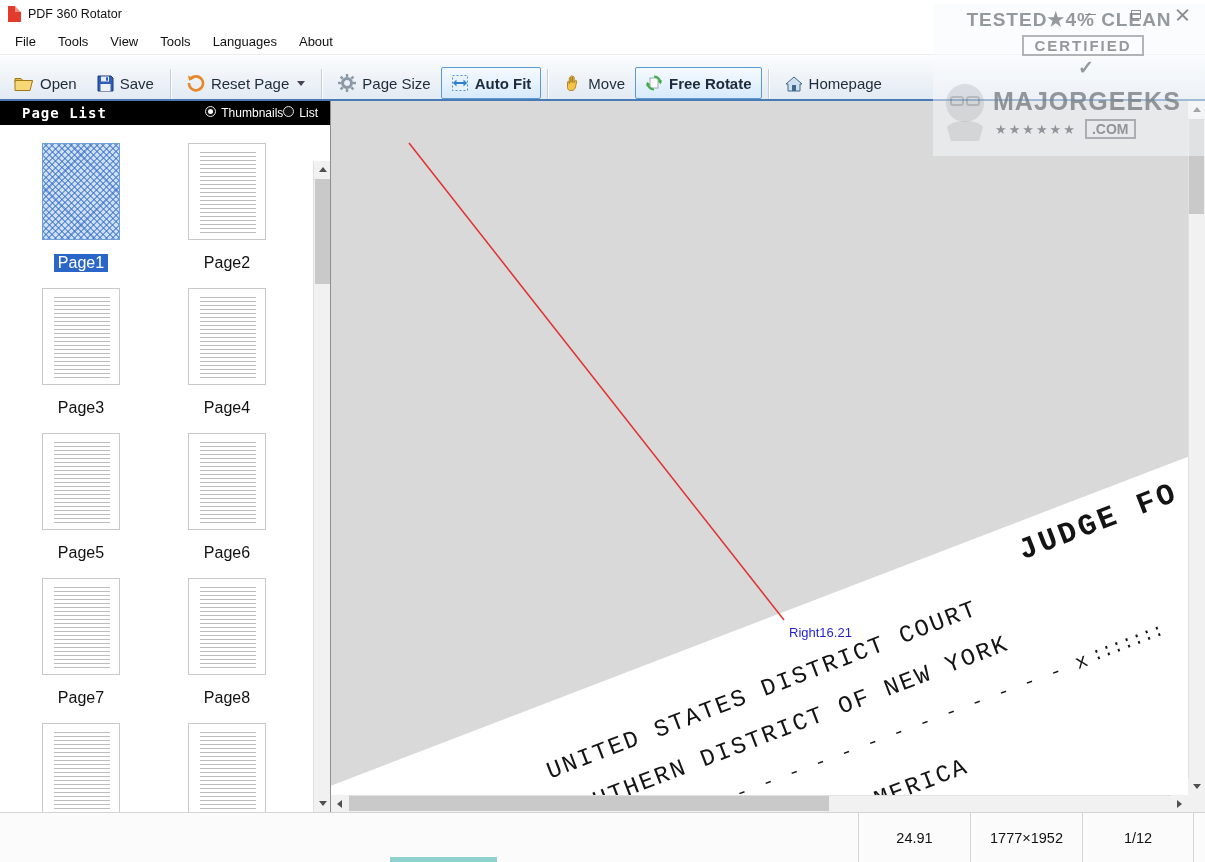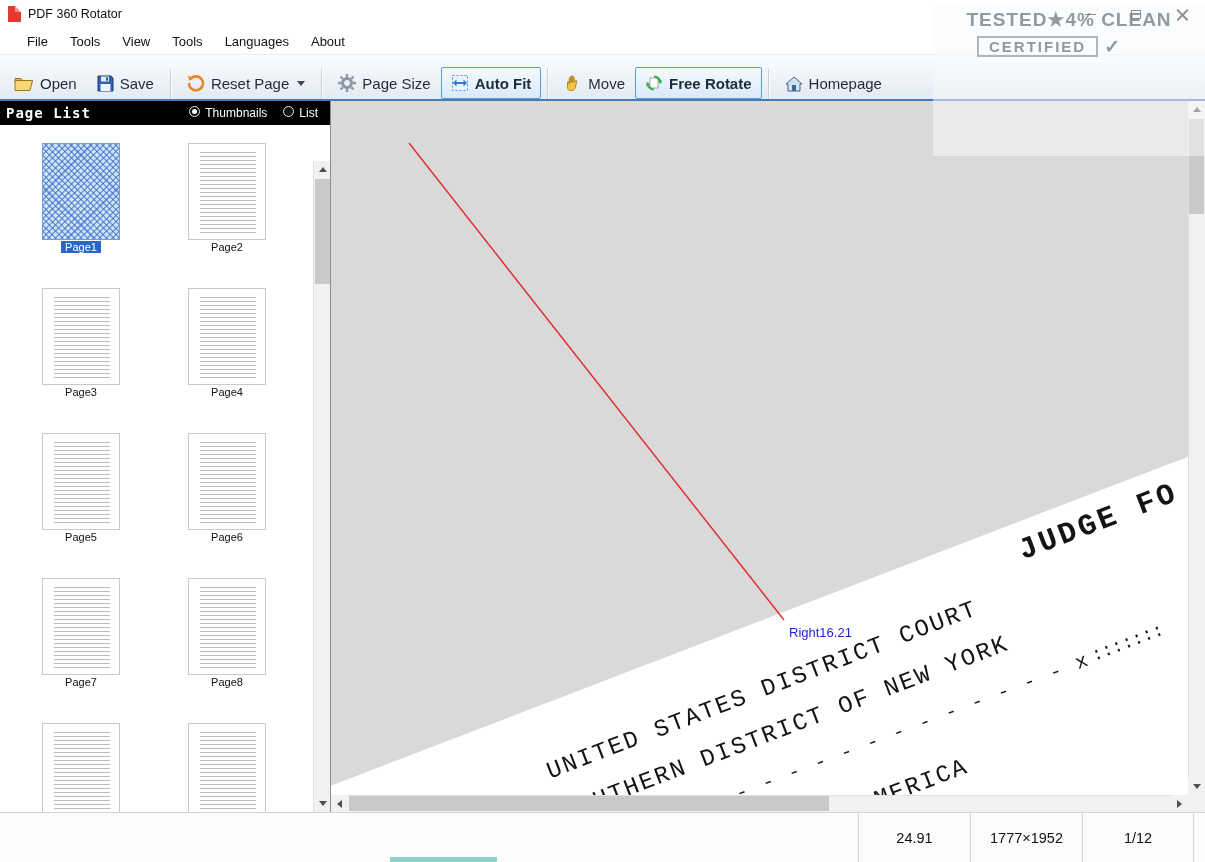--- a/index.html
+++ b/index.html
@@ -14,65 +14,65 @@
   .win-controls { position:absolute; right:0; top:0; height:29px; display:flex; }
   .wc { width:46px; height:29px; display:flex; align-items:center; justify-content:center; background:transparent; border:none; }
   .g-min { width:11px; height:1px; background:#222; }
   .g-max { width:10px; height:9px; border:1px solid #222; }
   .g-close { position:relative; width:13px; height:13px; }
   .g-close::before,.g-close::after { content:""; position:absolute; left:-1px; top:6px; width:15px; height:1.6px; background:#222; }
   .g-close::before { transform:rotate(45deg); }
   .g-close::after { transform:rotate(-45deg); }
 
   
-  .menubar { height:27px; display:flex; align-items:center; background:#fff; border-bottom:1px solid #ececec; padding-left:16px; }
+  .menubar { height:27px; display:flex; align-items:center; background:#fff; border-bottom:1px solid #ececec; padding-left:4px; }
   .menu-item { font-size:13px; color:#111; padding:4px 11px; }
 
   
   .toolbar { height:46px; background:linear-gradient(#fbfdfe,#e3eaf3); border-bottom:2px solid #4a7ab5; display:flex; align-items:flex-end; padding-left:4px; }
   .tb { display:flex; align-items:center; gap:6px; background:transparent; border:1px solid transparent; padding:6px 9px; font-family:inherit; font-size:15px; color:#1d2b3a; }
   .tb.active { border:1px solid #5b9bd5; border-radius:2px; background:linear-gradient(#f5faff,#d7eafc);font-weight:bold; }
   .ticon { display:flex; align-items:center; }
   .caret { width:0; height:0; border:4px solid transparent; border-top:5px solid #445; margin-top:5px; margin-left:2px; }
   .tsep { width:1px; height:30px; background:#c3cedb; box-shadow:1px 0 0 rgba(255,255,255,.9); margin:0 6px; flex:0 0 auto; }
 
   
   .watermark { position:absolute; top:4px; right:0; width:272px; height:152px; background:rgba(248,250,251,.5); z-index:50; pointer-events:none; color:rgba(118,124,130,.78); overflow:hidden; }
   .wm1 { font-size:19px; font-weight:bold; letter-spacing:1px; text-align:center; margin-top:4px; white-space:nowrap; }
-  .wm-badge-row { margin:4px 16px 0 44px; display:flex; align-items:center; }
+  .wm-badge-row { margin:4px 16px 0 44px; display:flex; align-items:center;flex-direction:column; }
   .wm-badge { display:inline-block; border:2px solid rgba(118,124,130,.55); padding:0 10px; font-weight:bold; font-size:15px; letter-spacing:2px; }
   .wm-check { font-size:19px; font-weight:bold; margin-left:6px; }
   .wm-main { display:flex; margin-left:2px; }
   .wm-mascot { flex:0 0 auto; opacity:.6; }
   .wm-right { margin-top:8px; }
   .wm-brand { font-size:25px; font-weight:bold; letter-spacing:1px; white-space:nowrap; }
   .wm-row4 { display:flex; align-items:center; margin-top:3px; margin-left:2px; }
   .wm-stars { font-size:13px; letter-spacing:2px; }
   .wm-com { border:2px solid rgba(118,124,130,.55); padding:0 5px; font-weight:bold; font-size:14px; margin-left:8px; }
 
   
   .content { display:flex; height:711px; }
 
   
   .sidebar { width:331px; background:#fff; border-right:1px solid #8f8f8f; position:relative; flex:0 0 auto; }
-  .sidebar-header { height:24px; background:#000; display:flex; align-items:center; color:#fff; padding:0 12px 0 6px; gap:16px; }
+  .sidebar-header { height:24px; background:#000; display:flex; align-items:center; color:#fff; padding:0 12px 0 22px; }
   .sb-title { font-family:"DejaVu Sans Mono", monospace; font-weight:bold; font-size:14px; letter-spacing:1px; flex:1; }
   .vm { display:flex; gap:5px; font-size:12px; color:#fff; }
   .radio { width:11px; height:11px; border:1px solid #e6e6e6; border-radius:50%; background:#111; position:relative; flex:0 0 auto; }
   .radio.sel::after { content:""; position:absolute; left:2px; top:2px; width:5px; height:5px; border-radius:50%; background:#fff; }
   .thumbs { position:absolute; top:30px; left:0; right:0; bottom:0; overflow:hidden; background:#fff; }
   .thumb-grid { display:grid; grid-template-columns:146px 146px; grid-auto-rows:145px; padding:12px 0 0 8px; justify-items:center; }
   .thumb-cell { display:flex; flex-direction:column; align-items:center; }
   .thumb { width:78px; height:97px; border:1px solid #c9c9c9; background-color:#fff;
            background-image:repeating-linear-gradient(#bdbdbd 0 1px, transparent 1px 4px);
            background-size:56px 81px; background-position:11px 8px; background-repeat:no-repeat; }
   .thumb.sel { border:1px solid #6f9fd8; background-color:#cfe0f5; background-repeat:repeat; background-size:auto; background-position:0 0;
            background-image:repeating-linear-gradient(45deg, rgba(42,102,200,.55) 0 1.5px, transparent 1.5px 4.5px),
                             repeating-linear-gradient(-45deg, rgba(42,102,200,.55) 0 1.5px, transparent 1.5px 4.5px); }
-  .thumb-label { margin-top:1px; font-size:11px; color:#111; }
+  .thumb-label { margin-top:14px; font-size:16px; color:#111; }
   .thumb-label.sel { background:#2a66c8; color:#fff; padding:0 4px; }
 
   
   .sb-scroll { position:absolute; top:30px; right:0; width:17px; bottom:0; background:#f1f1f1; border-left:1px solid #e0e0e0; }
   .arr { position:absolute; width:17px; height:17px; background:#f1f1f1; display:flex; align-items:center; justify-content:center; border:none; }
   .tri-up   { width:0; height:0; border-left:4px solid transparent; border-right:4px solid transparent; border-bottom:5px solid #505050; }
   .tri-down { width:0; height:0; border-left:4px solid transparent; border-right:4px solid transparent; border-top:5px solid #505050; }
   .tri-left { width:0; height:0; border-top:4px solid transparent; border-bottom:4px solid transparent; border-right:5px solid #505050; }
   .tri-right{ width:0; height:0; border-top:4px solid transparent; border-bottom:4px solid transparent; border-left:5px solid #505050; }
   .sthumb { position:absolute; background:#c9c9c9; }
@@ -334,16 +334,33 @@
     <div class="scell">1777×1952</div>
     <div class="scell">1/12</div>
   </div>
 
   <div class="watermark">
     <div class="wm1">TESTED★4% CLEAN</div>
     <div class="wm-badge-row">
       <span class="wm-badge">CERTIFIED</span>
       <span class="wm-check">✓</span>
     </div>
+    <div class="wm-main">
+      <span class="wm-mascot">
+        <svg width="58" height="66" viewBox="0 0 58 66">
+            <circle cx="30" cy="24" r="19" fill="rgba(130,135,140,.35)"></circle>
+            <rect x="16" y="18" width="12" height="8" rx="2" fill="none" stroke="rgba(90,95,100,.5)" stroke-width="2"></rect>
+            <rect x="32" y="18" width="12" height="8" rx="2" fill="none" stroke="rgba(90,95,100,.5)" stroke-width="2"></rect>
+            <path d="M12 48c6-8 30-8 36 0l-4 14H16z" fill="rgba(130,135,140,.35)"></path>
+          </svg>
+      </span>
+      <span class="wm-right">
+        <div class="wm-brand">MAJORGEEKS</div>
+        <div class="wm-row4">
+          <span class="wm-stars">★★★★★★</span>
+          <span class="wm-com">.COM</span>
+        </div>
+      </span>
+    </div>
   </div>
 
   <div class="sliver"></div>
 </div>
 
 </body></html>

